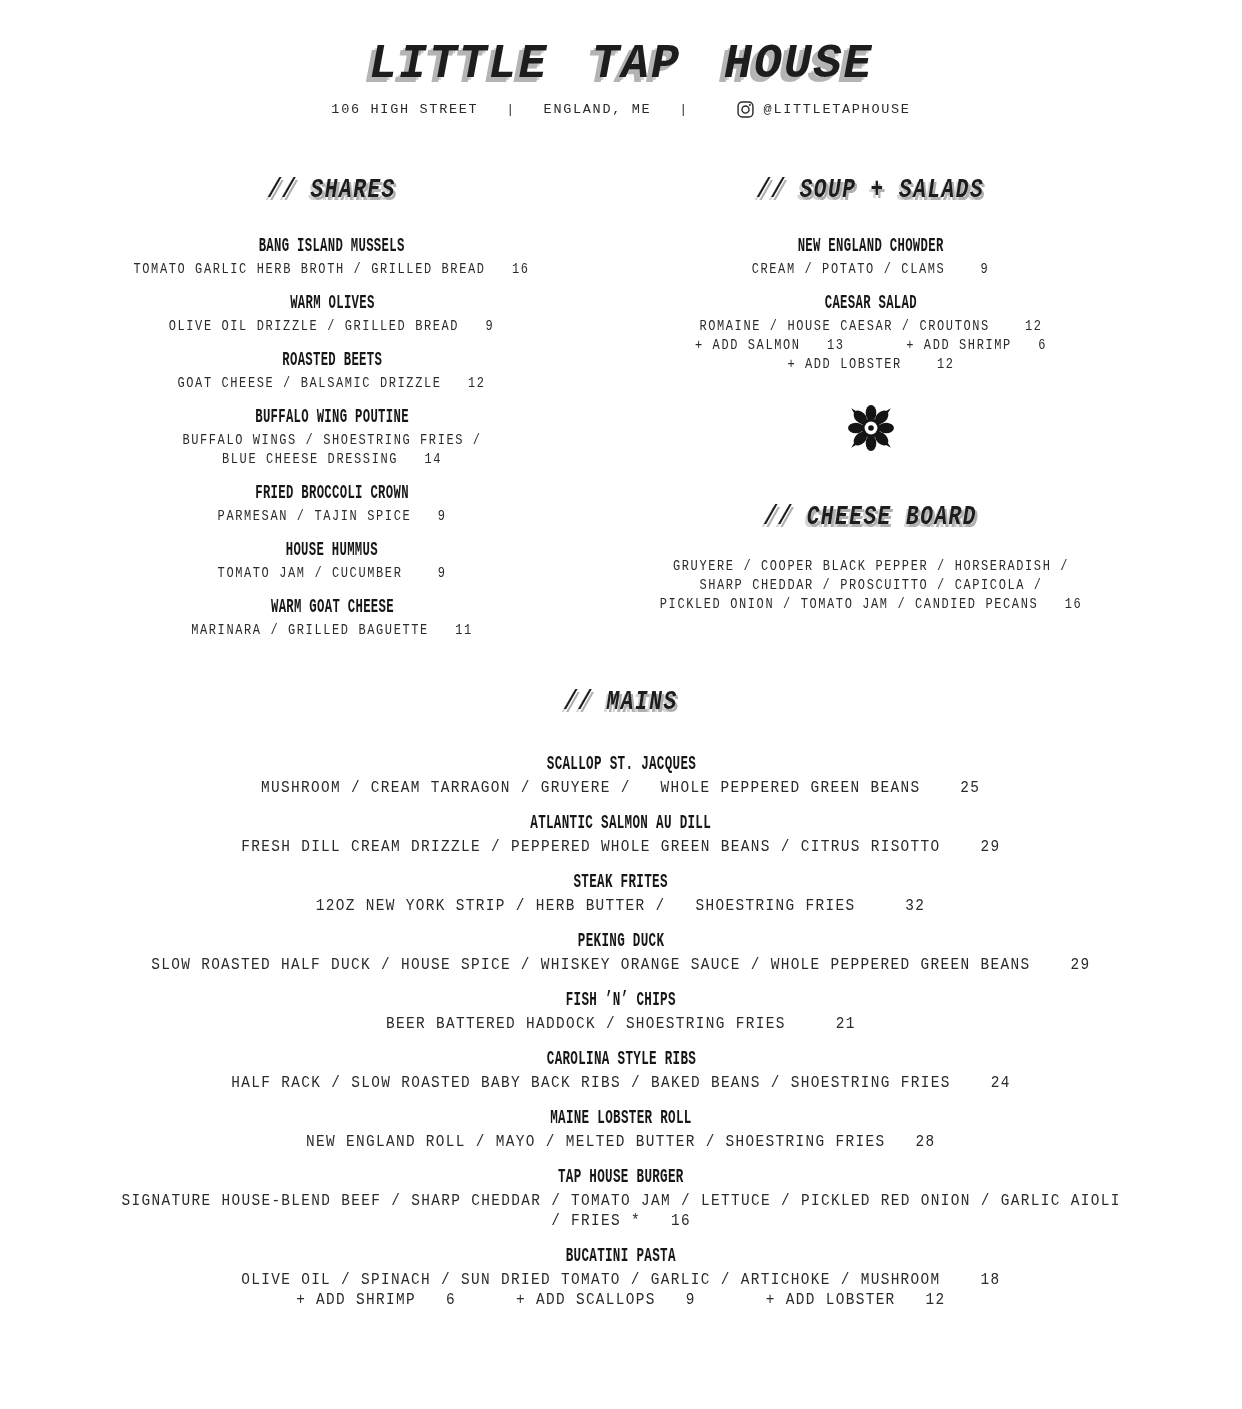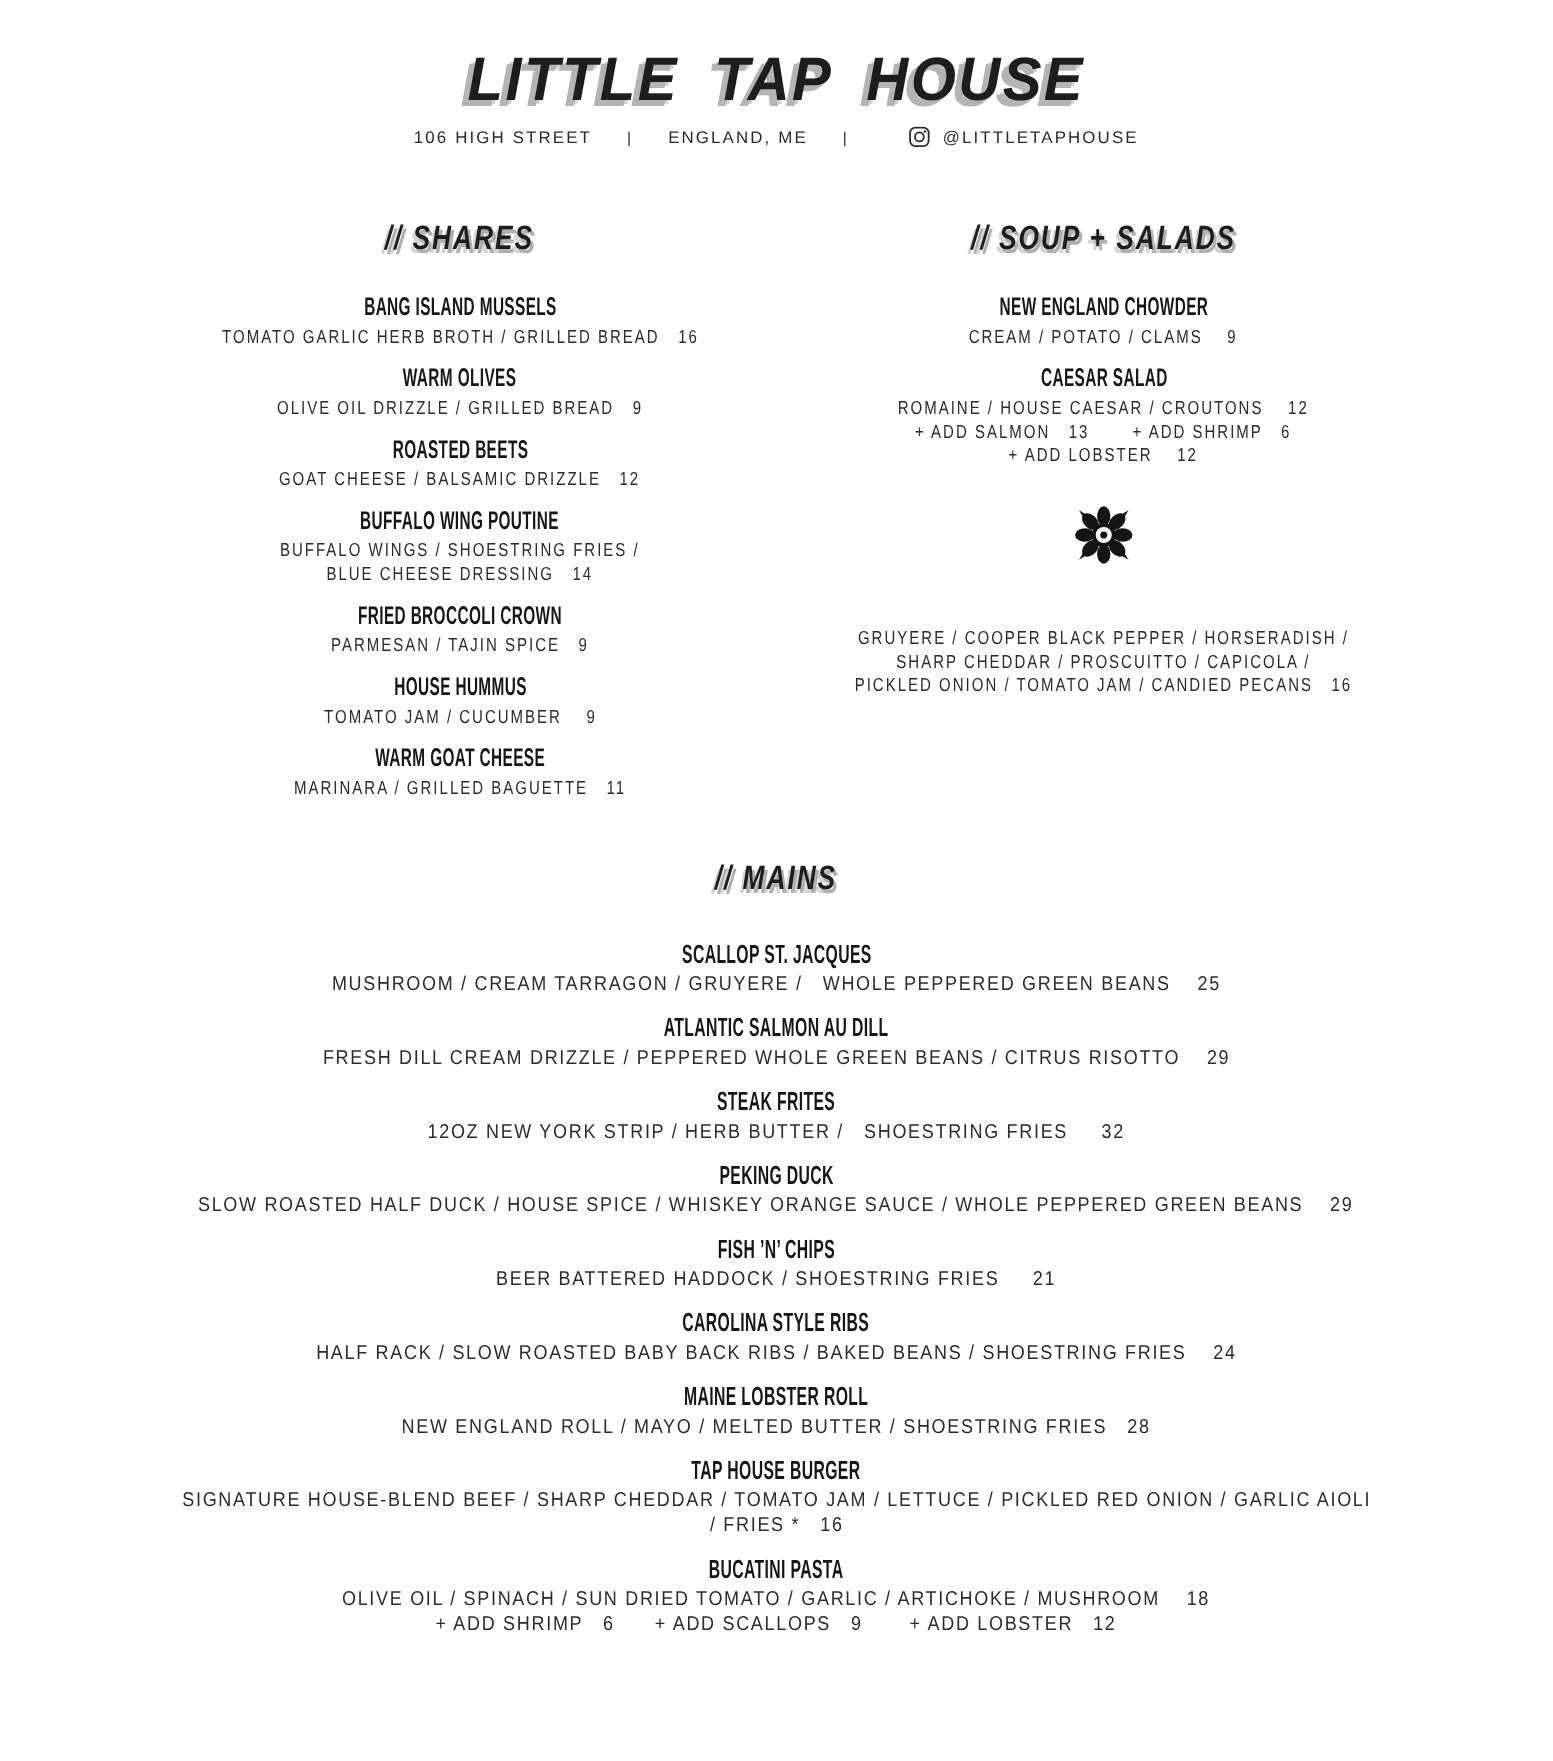--- a/index.html
+++ b/index.html
@@ -1,36 +1,36 @@
 <!DOCTYPE html>
 <html><head>
 <meta charset="utf-8">
 <style>
   html,body{margin:0;padding:0;background:#ffffff;}
   .page{
     width:1242px;height:1409px;background:#fff;color:#1d1d1d;
-    font-family:Liberation Sans, sans-serif;overflow:hidden;margin:0 auto;position:relative;
+    font-family:Liberation Mono, monospace;overflow:hidden;margin:0 auto;position:relative;
   }
   
   .masthead{text-align:center;padding-top:36px;}
   .logo{margin:0;font-size:49px;line-height:56px;font-weight:bold;font-style:italic;}
   .logo-text{
     display:inline-block;letter-spacing:2px;word-spacing:14px;white-space:pre;
     transform:scaleX(.95);
     text-shadow:-6px 5px 0 #b4b4b4, -3px 3px 0 #d2d2d2;
   }
   .address{
     margin-top:9px;font-size:13.5px;letter-spacing:1.7px;color:#2a2a2a;
     display:flex;justify-content:center;align-items:center;gap:28px;
   }
   .sep{font-size:12.5px;color:#2a2a2a;}
   .ig{display:inline-flex;align-items:center;gap:10px;margin-left:20px;}
   .ig svg{display:block;}
   
-  .columns{display:flex;margin-top:56px;padding-left:108px;align-items:flex-start;}
+  .columns{display:flex;margin-top:56px;padding-left:72px;align-items:flex-start;gap:24px;}
   .col-left{width:520px;}
   .col-right{width:540px;margin-left:-15px;}
   
   .heading{margin:0 0 28px;font-size:27px;line-height:32px;font-weight:bold;font-style:italic;text-align:center;}
   .heading-text{
     display:inline-block;letter-spacing:2px;white-space:pre;transform:scaleX(.78);
     text-shadow:3px 3px 0 #b0b0b0, -3px 3px 0 #d4d4d4;
   }
   
   .item{margin-bottom:12px;}
@@ -150,20 +150,23 @@
             <polygon points="50,0 53,12 47,12" transform="rotate(225 50 50)"></polygon>
             <polygon points="50,0 53,12 47,12" transform="rotate(315 50 50)"></polygon>
             <circle cx="50" cy="50" r="17"></circle>
           </g>
           <circle cx="50" cy="50" r="11.5" fill="#ffffff"></circle>
           <circle cx="50" cy="50" r="5" fill="#141414"></circle>
         </svg>
       </div>
 
       <div class="cheese">
+        <h2 class="heading">
+          <span class="heading-text">// CHEESE BOARD</span>
+        </h2>
         <div class="item">
           <span class="item-desc">GRUYERE / COOPER BLACK PEPPER / HORSERADISH /
 SHARP CHEDDAR / PROSCUITTO / CAPICOLA /
 PICKLED ONION / TOMATO JAM / CANDIED PECANS   16</span>
         </div>
       </div>
     </section>
 
   </div>
 

